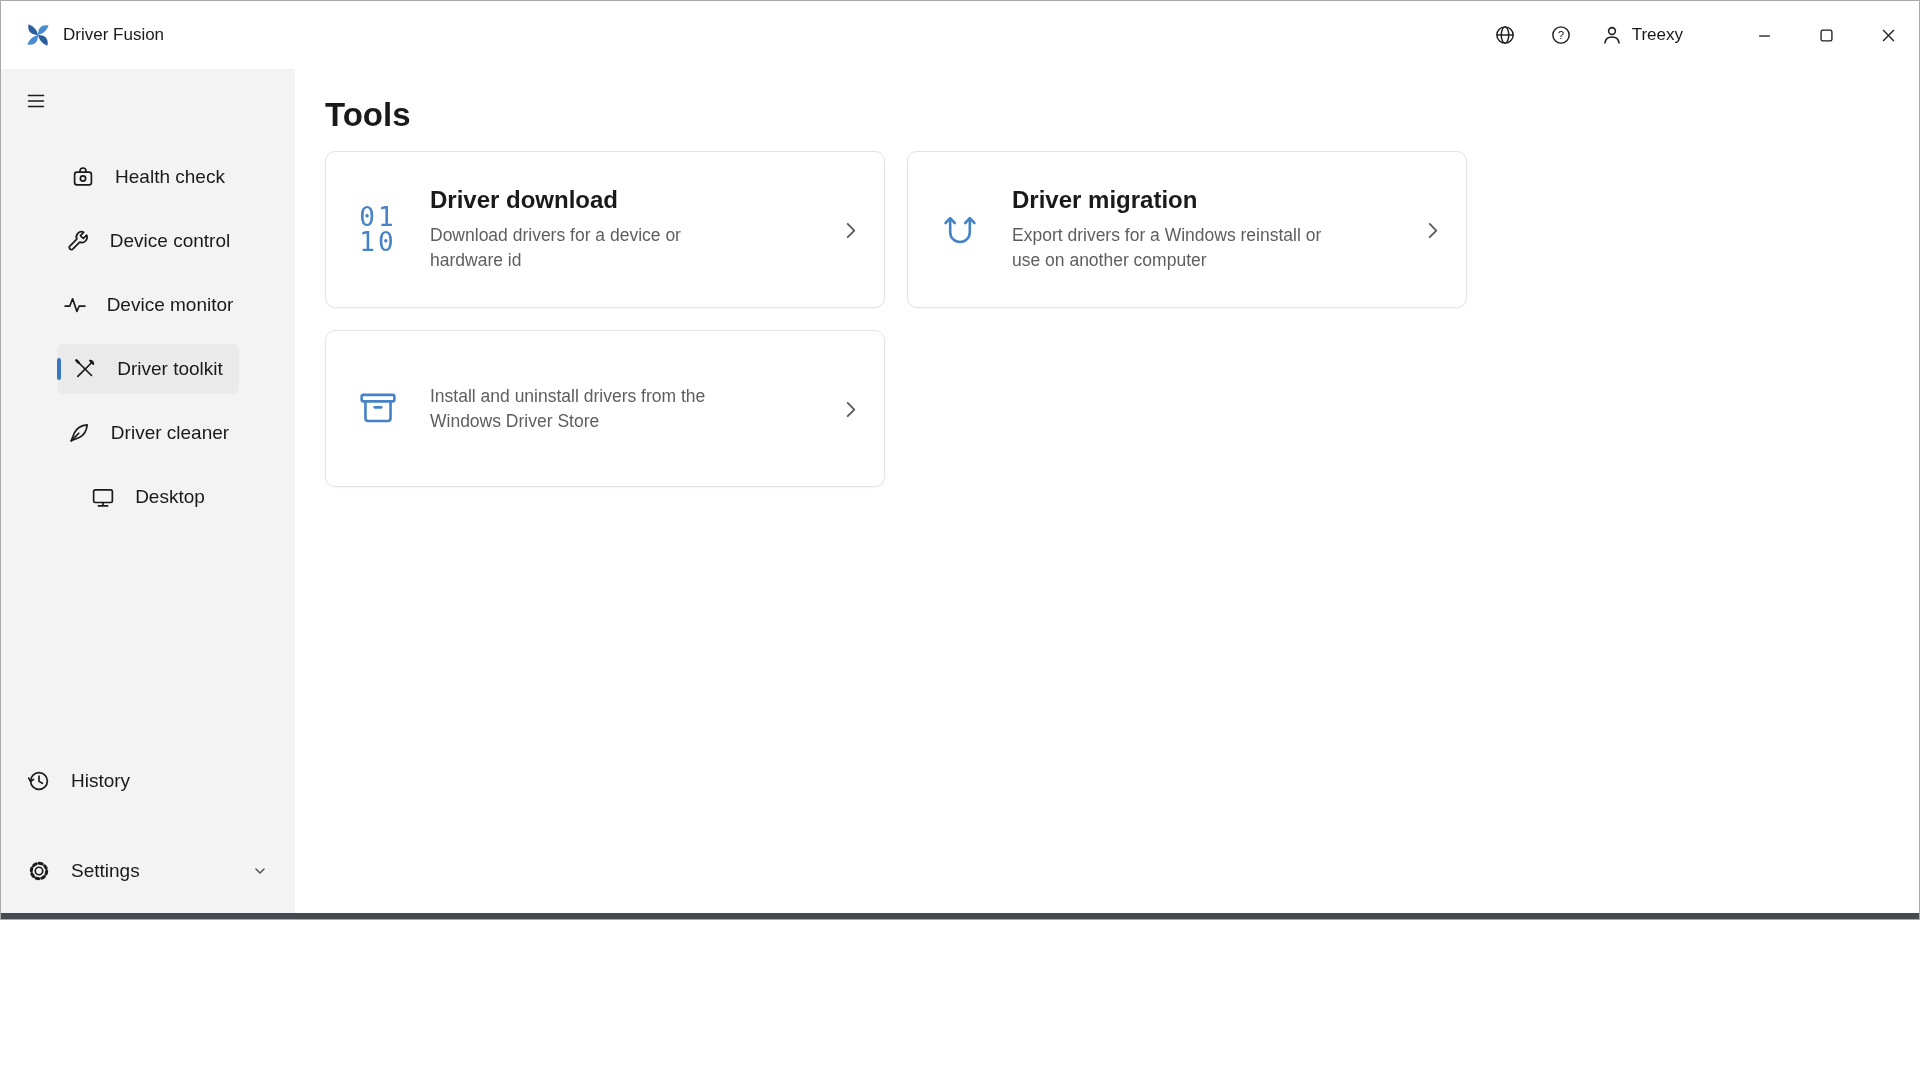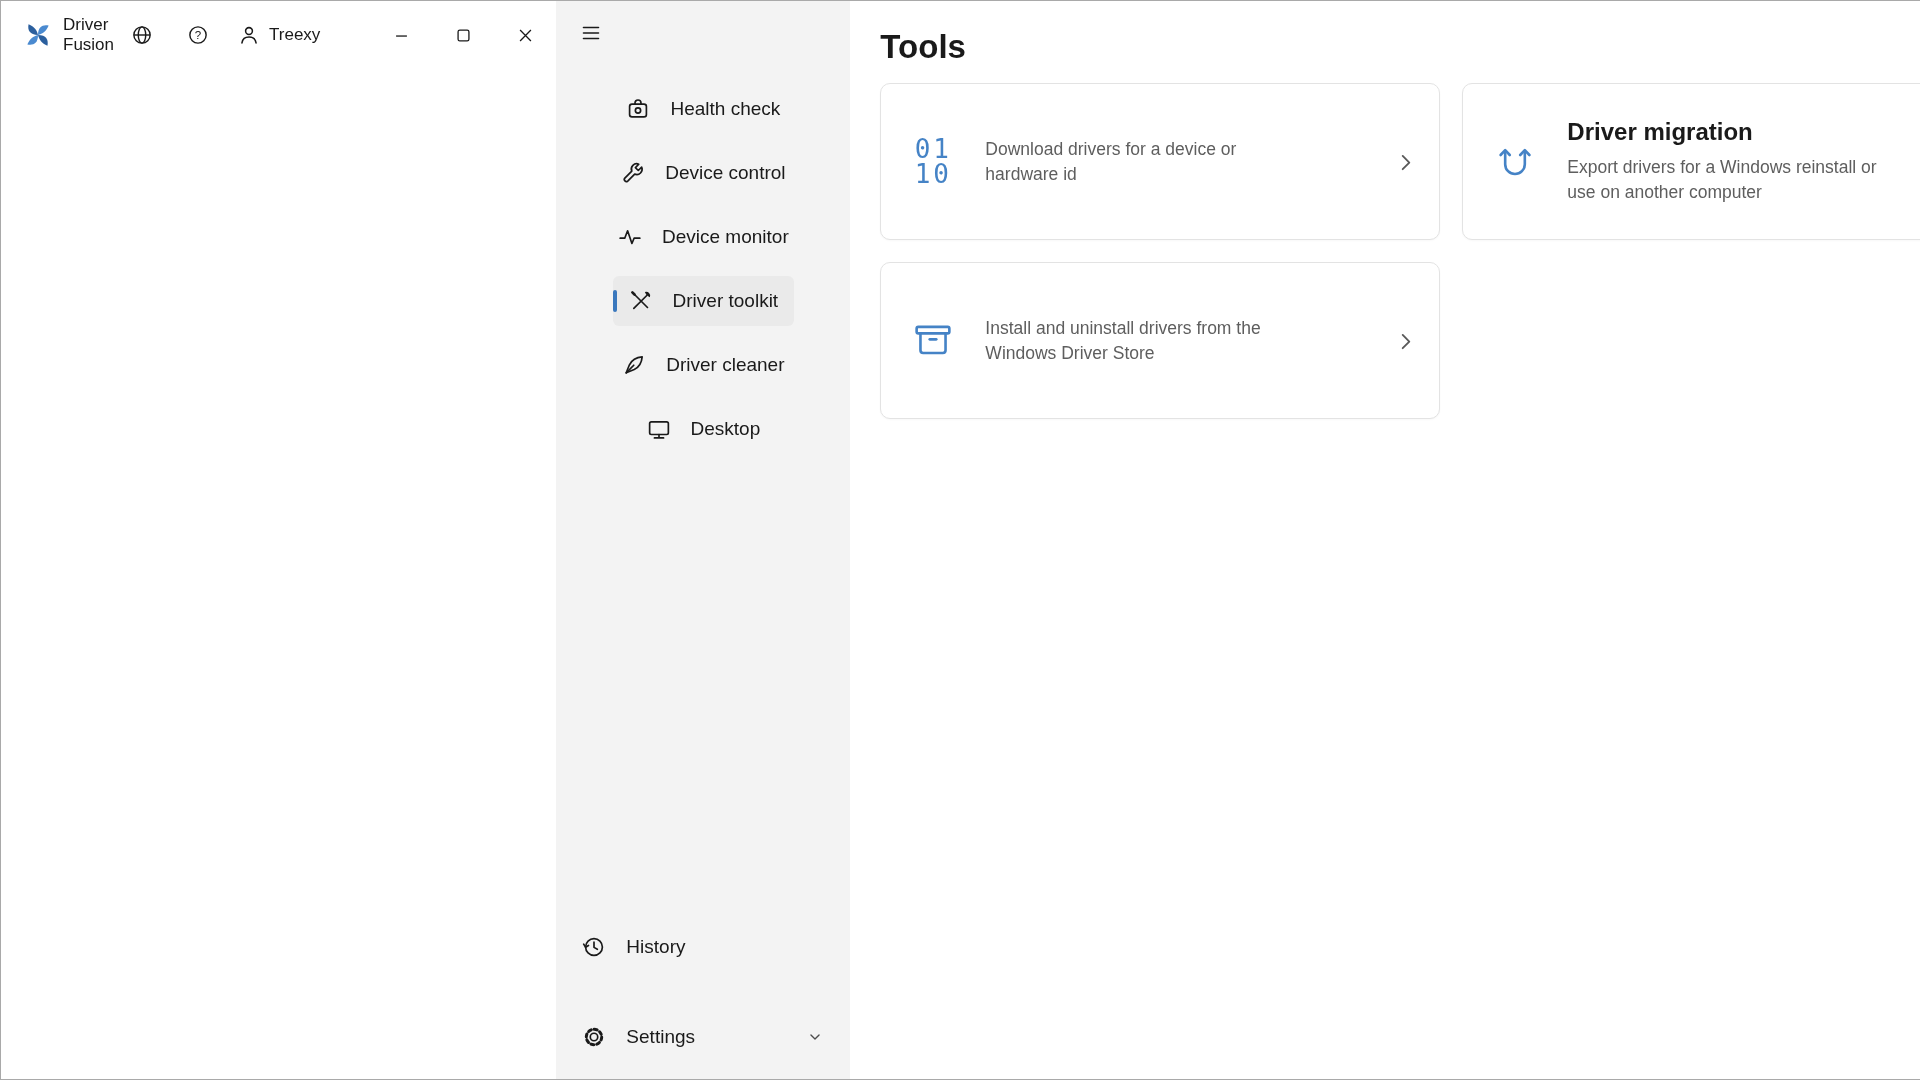--- a/index.html
+++ b/index.html
@@ -12,22 +12,22 @@
     --card-border:#e3e3e3;
   }
   *{box-sizing:border-box;margin:0;padding:0;}
   html,body{width:1920px;height:1080px;overflow:hidden;}
   body{
     font-family:"Liberation Sans",sans-serif;
     color:var(--text-primary);
     background:#ffffff;
   }
   .window{
-    width:1920px;height:1080px;
-    display:flex;flex-direction:row;
+    width:1920px;height:920px;
+    display:flex;flex-direction:column;
     border:1px solid #a9a9a9;
   }
   
   .titlebar{
     height:68px;flex:0 0 68px;
     display:flex;align-items:center;justify-content:space-between;
     background:#ffffff;
   }
   .titlebar-left{display:flex;align-items:center;gap:12px;padding-left:24px;}
   .app-logo{width:26px;height:26px;display:flex;align-items:center;justify-content:center;}
@@ -278,20 +278,21 @@
       <h1 class="page-title">Tools</h1>
 
       <div class="cards">
 
         <div class="card">
           <span class="card-icon">
             <span class="binary-line">01</span>
             <span class="binary-line">10</span>
           </span>
           <span class="card-text">
+            <span class="card-title">Driver download</span>
             <span class="card-desc">Download drivers for a device or
 hardware id</span>
           </span>
           <span class="card-chevron">
             <svg width="22" height="22" viewBox="0 0 20 20" fill="none" stroke="currentColor" stroke-width="1.7" stroke-linecap="round" stroke-linejoin="round">
               <path d="M7 4.5L13 10.5 7 16.5"></path>
             </svg>
           </span>
         </div>
 

